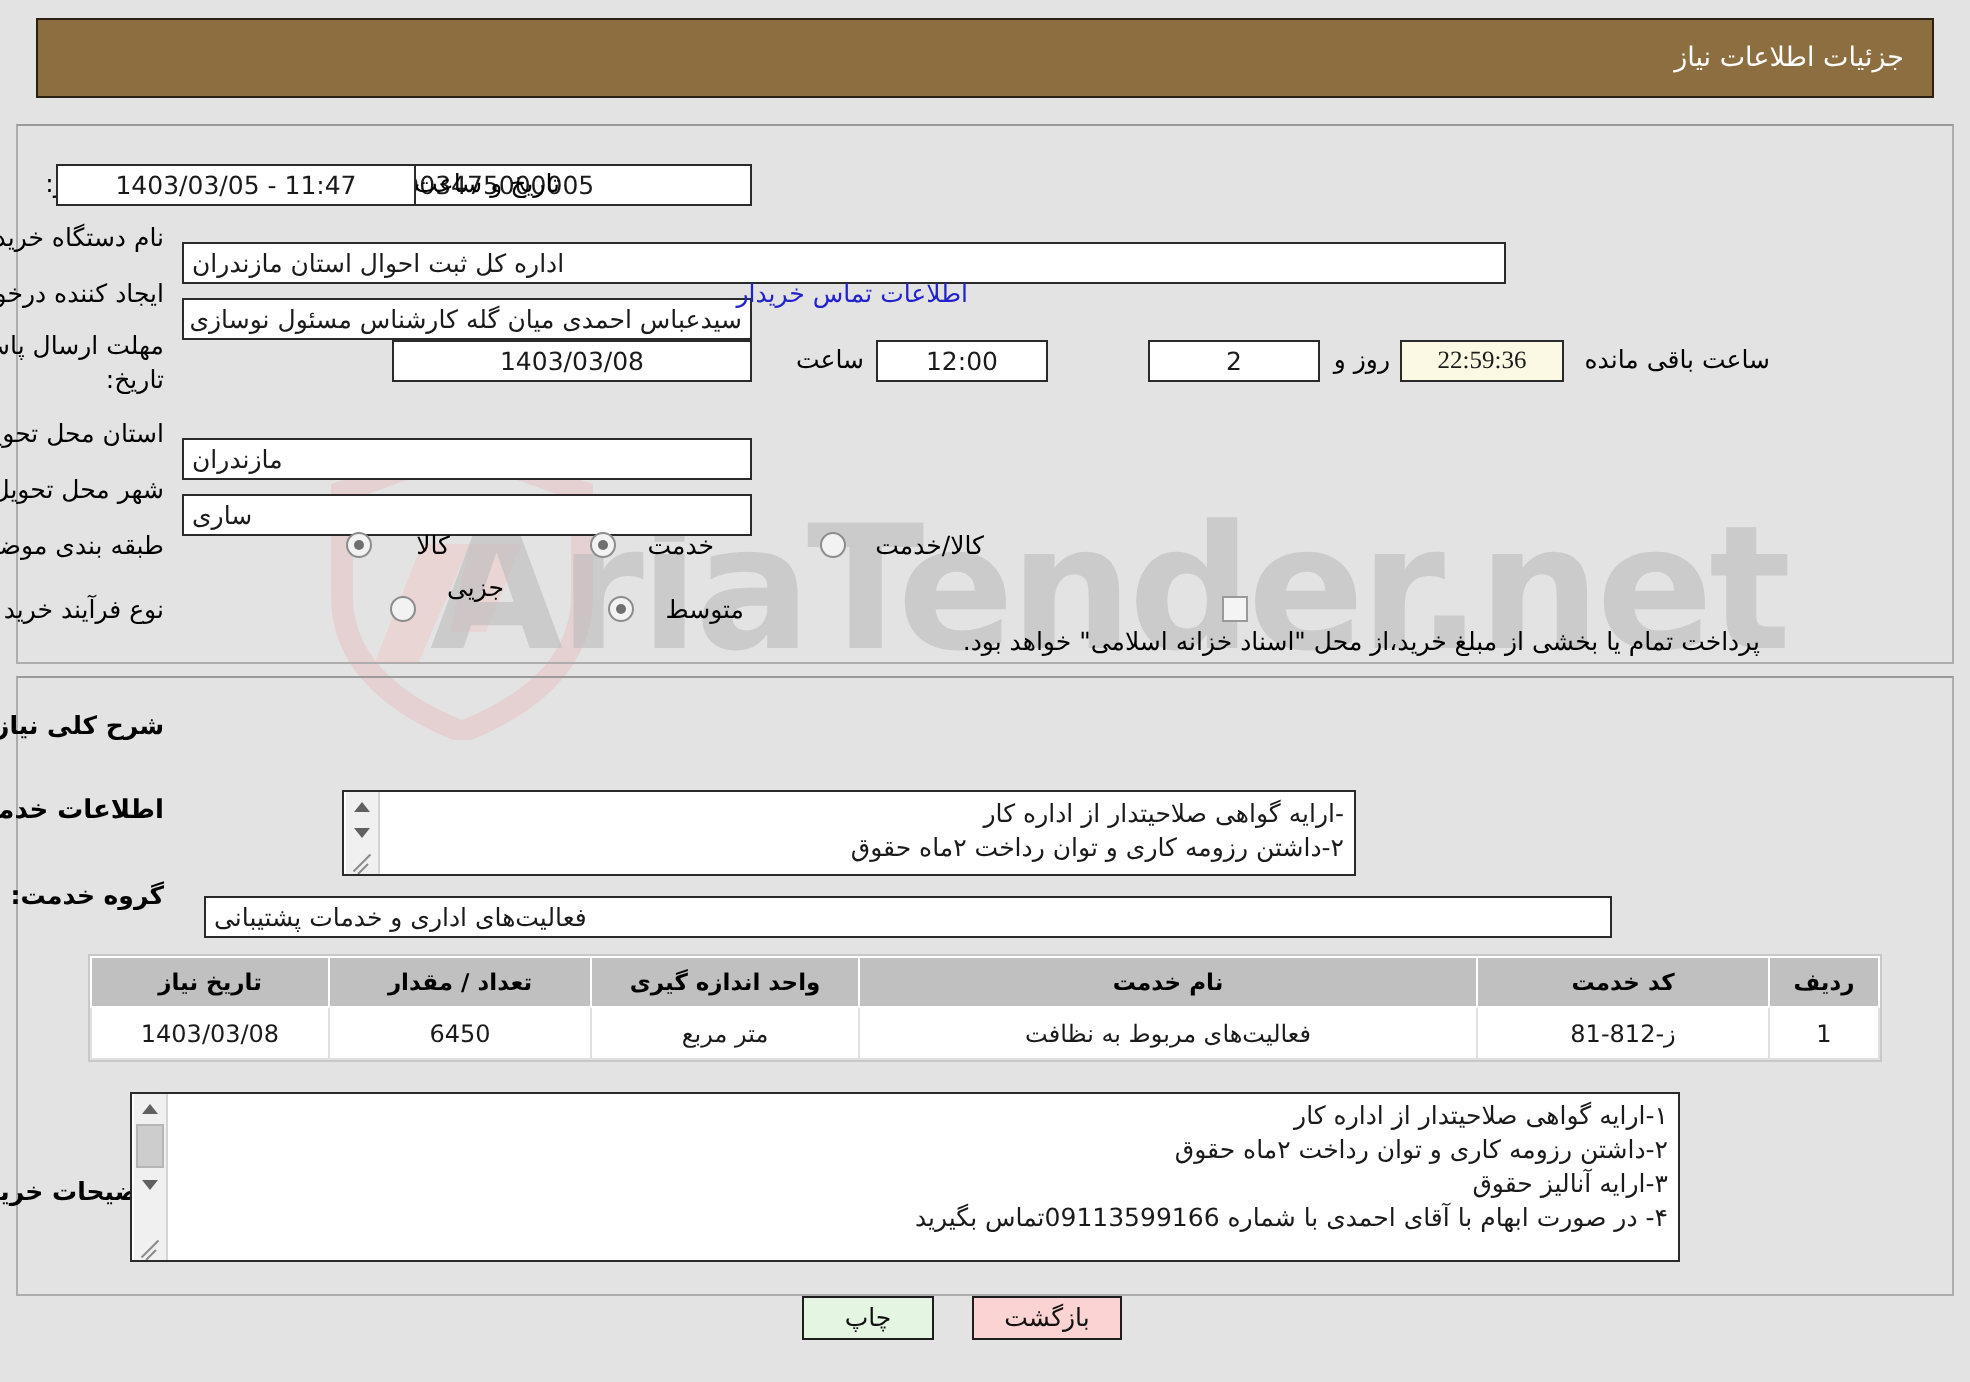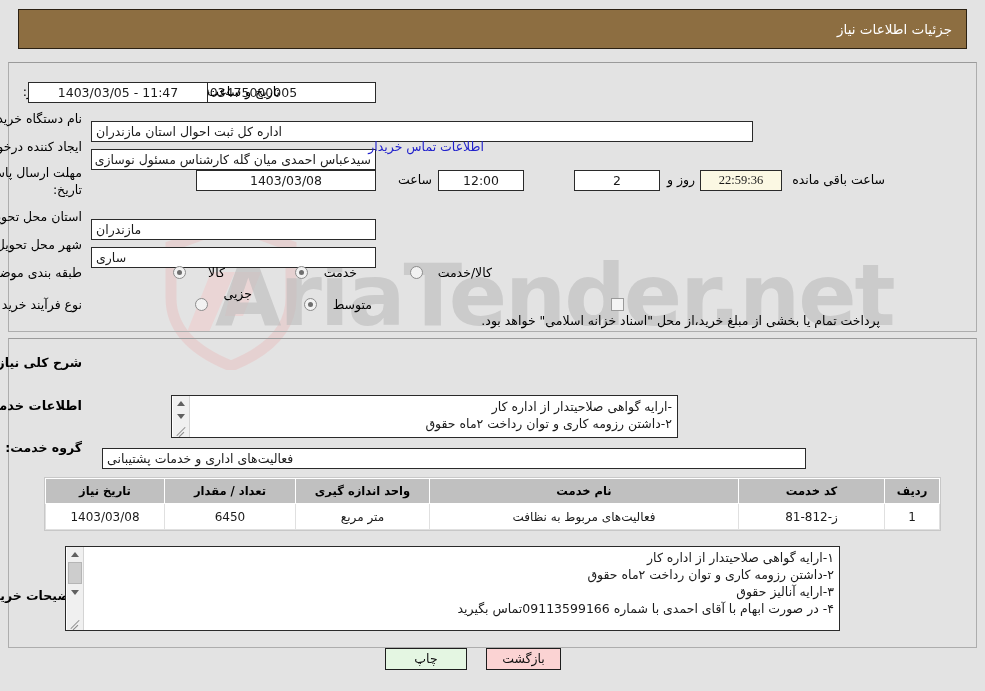--- a/index.html
+++ b/index.html
@@ -390,14 +390,14 @@
       <td class="num">1</td>
       <td class="code">ز-812-81</td>
       <td>فعالیت‌های مربوط به نظافت</td>
       <td>متر مربع</td>
       <td class="num">6450</td>
       <td class="num">1403/03/08</td>
     </tr>
   </tbody>
 </table>
 
-<div class="btn print" style="right:518px; top:648px; width:82px;">چاپ</div>
+<div class="btn print" style="right:518px; top:648px; width:66px;">چاپ</div>
 <div class="btn back" style="right:424px; top:648px; width:75px;">بازگشت</div>
 
 </body></html>

